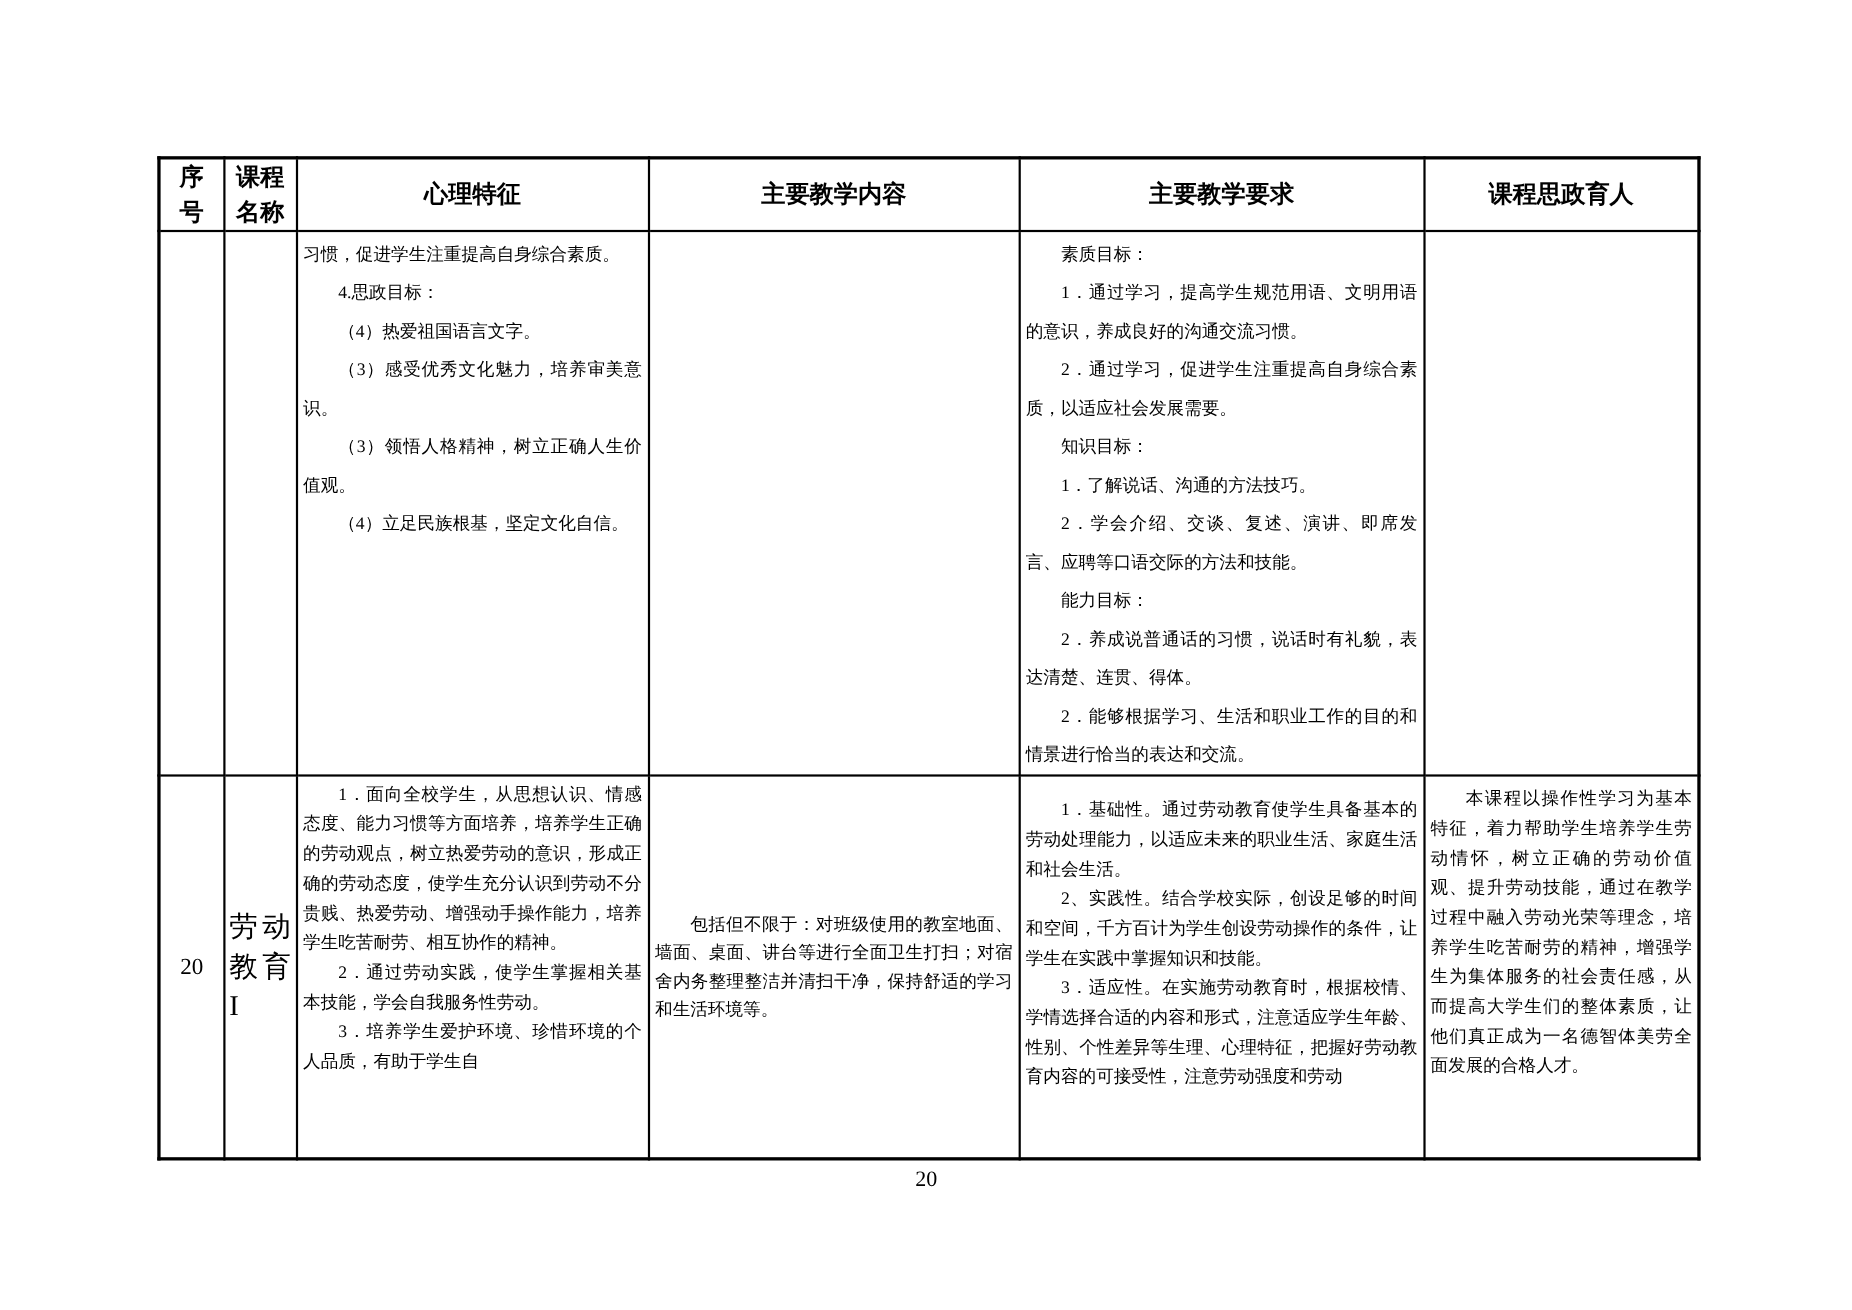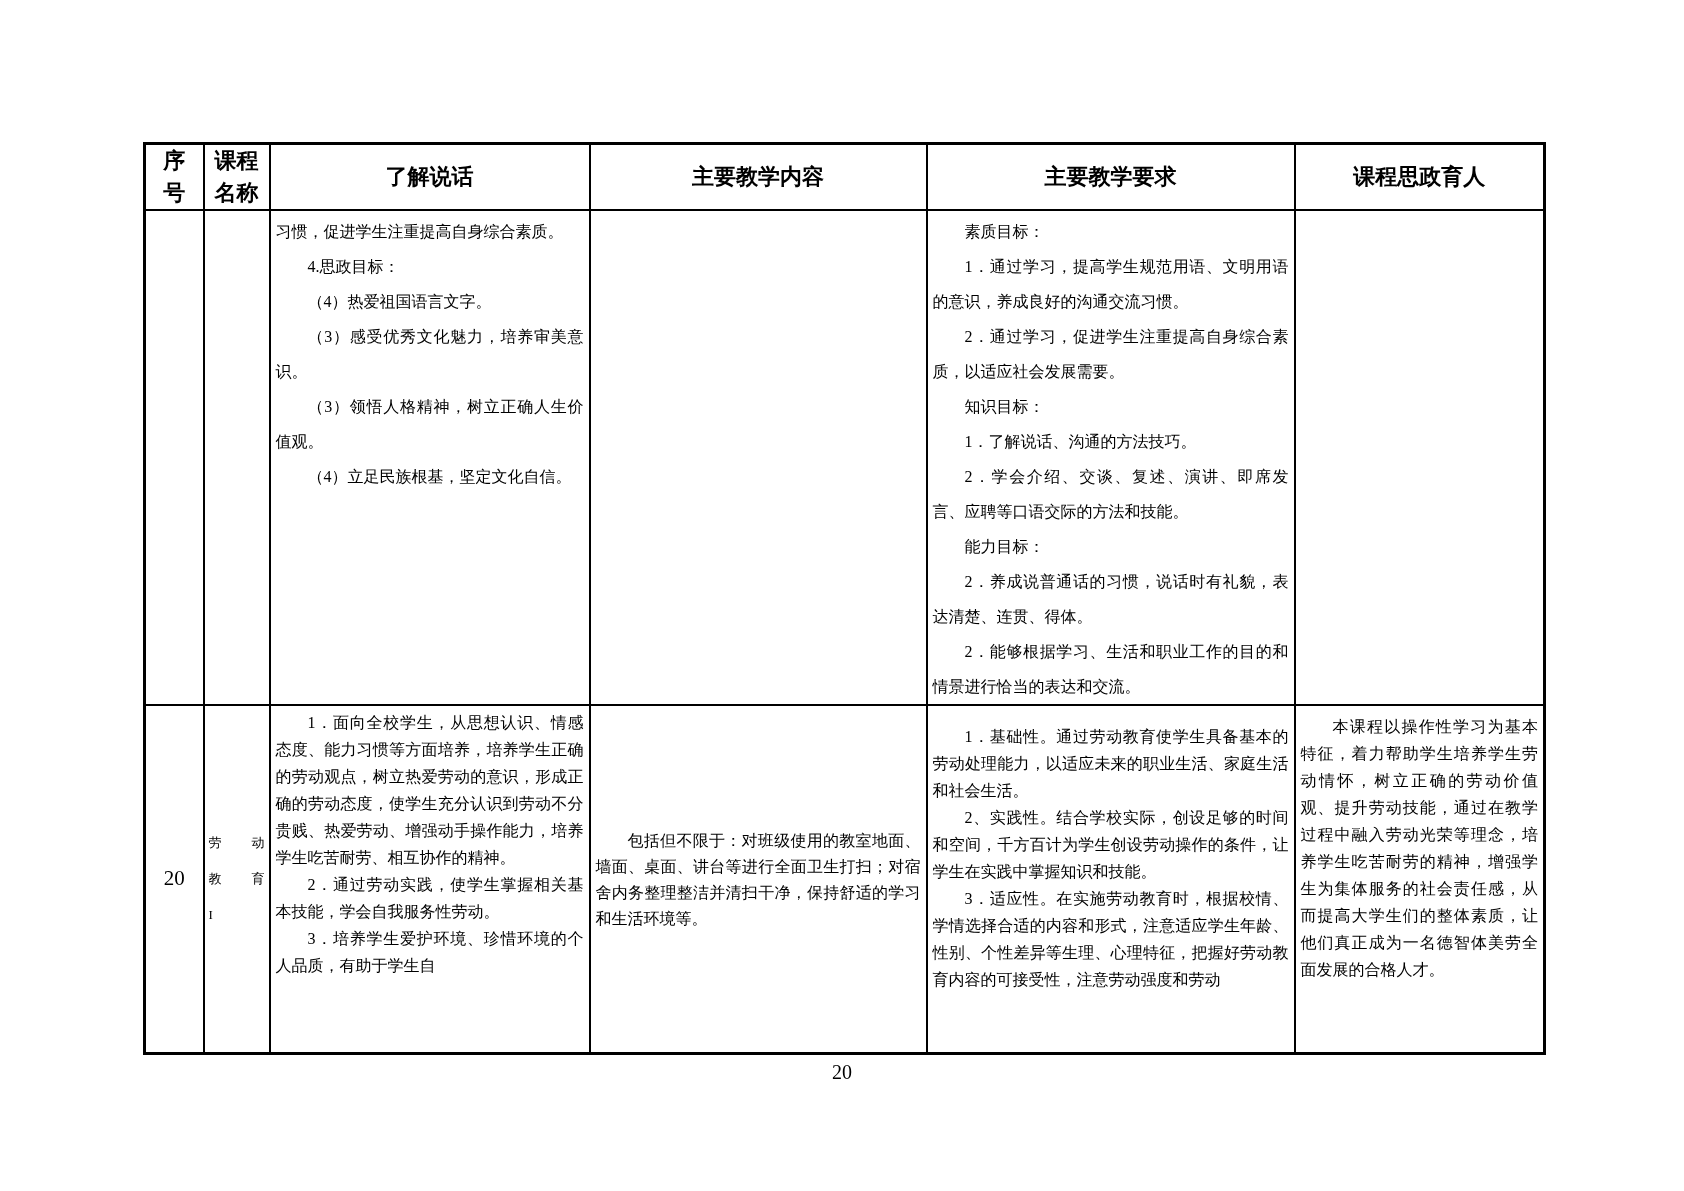--- a/index.html
+++ b/index.html
@@ -60,21 +60,21 @@
     justify-content: center;
   }
   td.mid { vertical-align: middle; }
   .seq-text {
     text-align: center;
     font-size: 21px;
     line-height: 27px;
   }
   .name-lines { padding: 0 4px; }
   .name-line {
-    font-size: 13px;
+    font-size: 26px;
     line-height: 36px;
     text-align: justify;
     text-align-last: justify;
   }
   .req-pad { padding-top: 17px; }
   .ide-pad { padding-top: 7px; }
   .page-number {
     position: absolute;
     left: 0; top: 1060px;
     width: 100%;
@@ -96,21 +96,21 @@
       <col style="width:337px">
       <col style="width:368px">
       <col style="width:250px">
     </colgroup>
     <thead>
       <tr>
         <th>序
 号</th>
         <th>课程
 名称</th>
-        <th>了解说话</th>
+        <th>心理特征</th>
         <th>主要教学内容</th>
         <th>主要教学要求</th>
         <th>课程思政育人</th>
       </tr>
     </thead>
     <tbody>
       <tr class="row-1">
         <td>
             <div class="cc"></div>
           </td>

